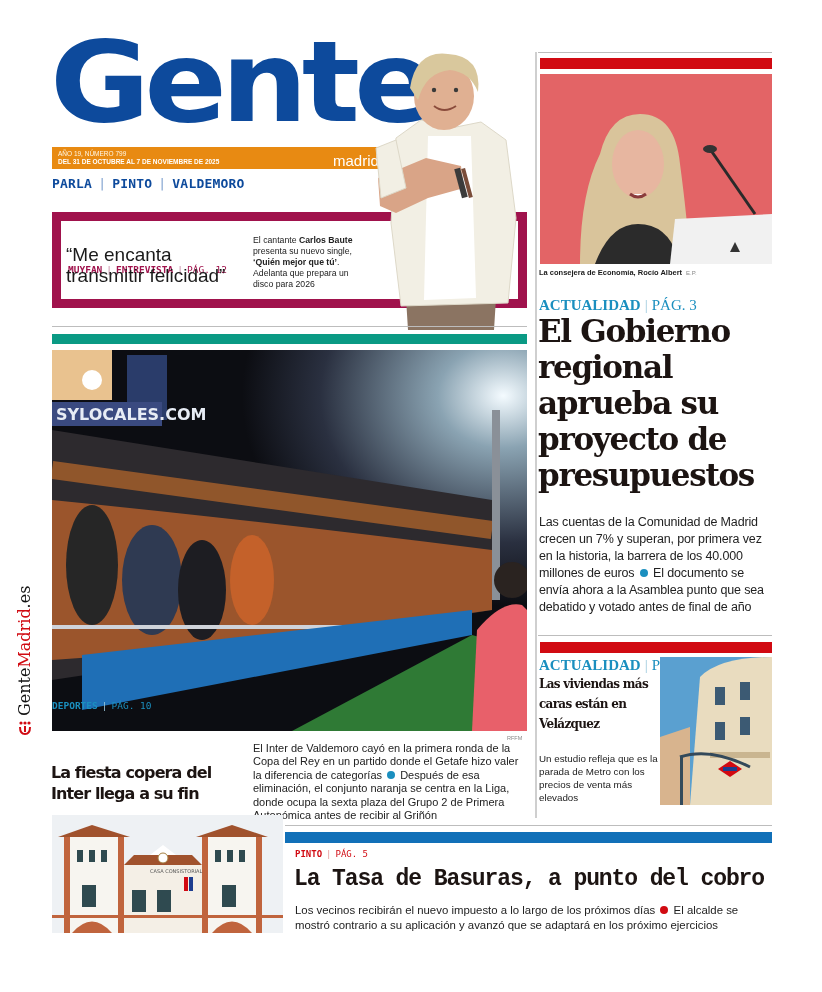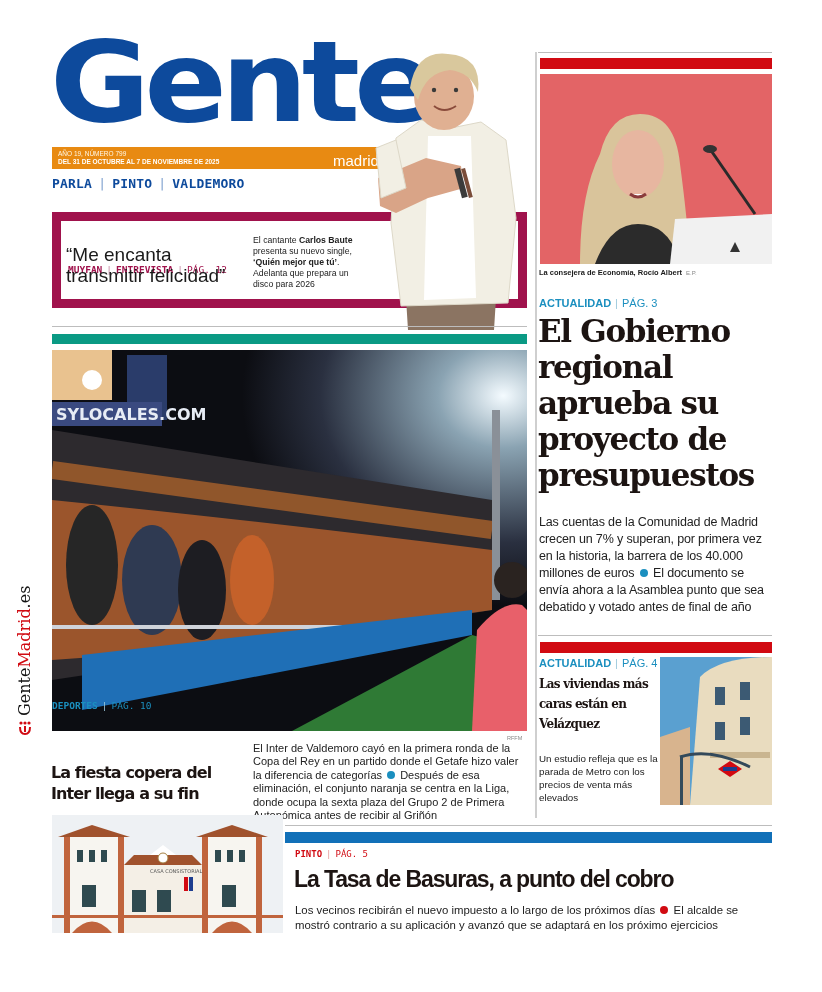--- a/index.html
+++ b/index.html
@@ -28,21 +28,21 @@
   
   .singer { left: 366px; top: 48px; width: 162px; height: 282px; }
 
   
   .right-rule { left: 535px; top: 52px; width: 2px; height: 766px; background: #cfcfcf; }
   .top-rule-right { left: 538px; top: 52px; width: 234px; height: 1px; background: #bdbdbd; }
   .red-bar-1 { left: 540px; top: 58px; width: 232px; height: 11px; background: #d10a12; }
   .albert-photo { left: 540px; top: 74px; width: 232px; height: 190px; background: linear-gradient(180deg, #e66e6e 0%, #e25d60 60%, #d9585b 100%); overflow: hidden; }
   .caption-albert { left: 539px; top: 268px; font-size: 7.5px; font-weight: bold; color: #1a1a1a; }
   .caption-credit { font-weight: normal; color: #888; font-size: 6px; margin-left: 4px; }
-  .kicker-blue { font-family: Liberation Sans, sans-serif; font-weight: bold; font-size: 11px; color: #1b8fbf; }
+  .kicker-blue { font-family: Liberation Serif, serif; font-weight: bold; font-size: 15px; color: #1b8fbf; }
   .kicker-blue .kicker-sep { color: #9cc8dc; }
   .gov-kicker { left: 539px; top: 297px; }
   .gov-title { left: 538px; top: 313px; width: 240px; font-family: "DejaVu Serif", serif; font-weight: bold; font-size: 31px; line-height: 36px; letter-spacing: -1.3px; color: #1c1412; }
   .gov-body { left: 539px; top: 514px; width: 236px; font-size: 12.5px; line-height: 17px; color: #222; letter-spacing: -0.15px; }
   .dot-blue { display: inline-block; width: 8px; height: 8px; border-radius: 50%; background: #1b8fbf; margin: 0 2px; vertical-align: 0px; }
   .dot-red { display: inline-block; width: 8px; height: 8px; border-radius: 50%; background: #d10a12; margin: 0 2px; vertical-align: 0px; }
   .gray-rule-2 { left: 538px; top: 635px; width: 234px; height: 1px; background: #bdbdbd; }
   .red-bar-2 { left: 540px; top: 642px; width: 232px; height: 11px; background: #d10a12; }
   .viv-kicker { left: 539px; top: 657px; }
   .viv-title { left: 539px; top: 674px; width: 120px; font-family: "DejaVu Serif", serif; font-weight: bold; font-size: 12px; line-height: 20px; letter-spacing: -0.7px; color: #1c1412; }
@@ -64,21 +64,21 @@
   .vbrand .mad { color: #d10a12; }
   .vbrand .es { color: #111; }
   .vbrand-logo { width: 14px; height: 16px; margin-right: 5px; display: inline-block; }
 
   
   .gray-rule-bottom { left: 285px; top: 825px; width: 487px; height: 1px; background: #bdbdbd; }
   .blue-bar-bottom { left: 285px; top: 832px; width: 487px; height: 11px; background: #1170b8; }
   .pinto-photo { left: 52px; top: 815px; width: 231px; height: 118px; overflow: hidden; background: #e9edf1; }
   .pinto-kicker { left: 295px; top: 849px; font-family: "DejaVu Sans Mono", monospace; font-weight: bold; font-size: 9px; color: #d10a12; }
   .pinto-kicker .kicker-sep { color: #e49a9a; }
-  .pinto-title { left: 294px; top: 864px; font-family: Liberation Sans, sans-serif; font-weight: bold; font-size: 23px; line-height: 30px; letter-spacing: -1.1px; color: #1c1412; white-space: nowrap; }
+  .pinto-title { left: 294px; top: 864px; font-family: Liberation Mono, monospace; font-weight: bold; font-size: 23px; line-height: 30px; letter-spacing: -1.1px; color: #1c1412; white-space: nowrap; }
   .pinto-body { left: 295px; top: 903px; width: 470px; font-size: 11.4px; line-height: 15px; color: #222; }
 </style>
 </head>
 <body>
 
 <div class="abs logo">Gente</div>
 <div class="abs orange-bar"></div>
 <div class="abs issue-line1">AÑO 19, NÚMERO 799</div>
 <div class="abs issue-line2">DEL 31 DE OCTUBRE AL 7 DE NOVIEMBRE DE 2025</div>
 <div class="abs madrid-word">madrid</div>

